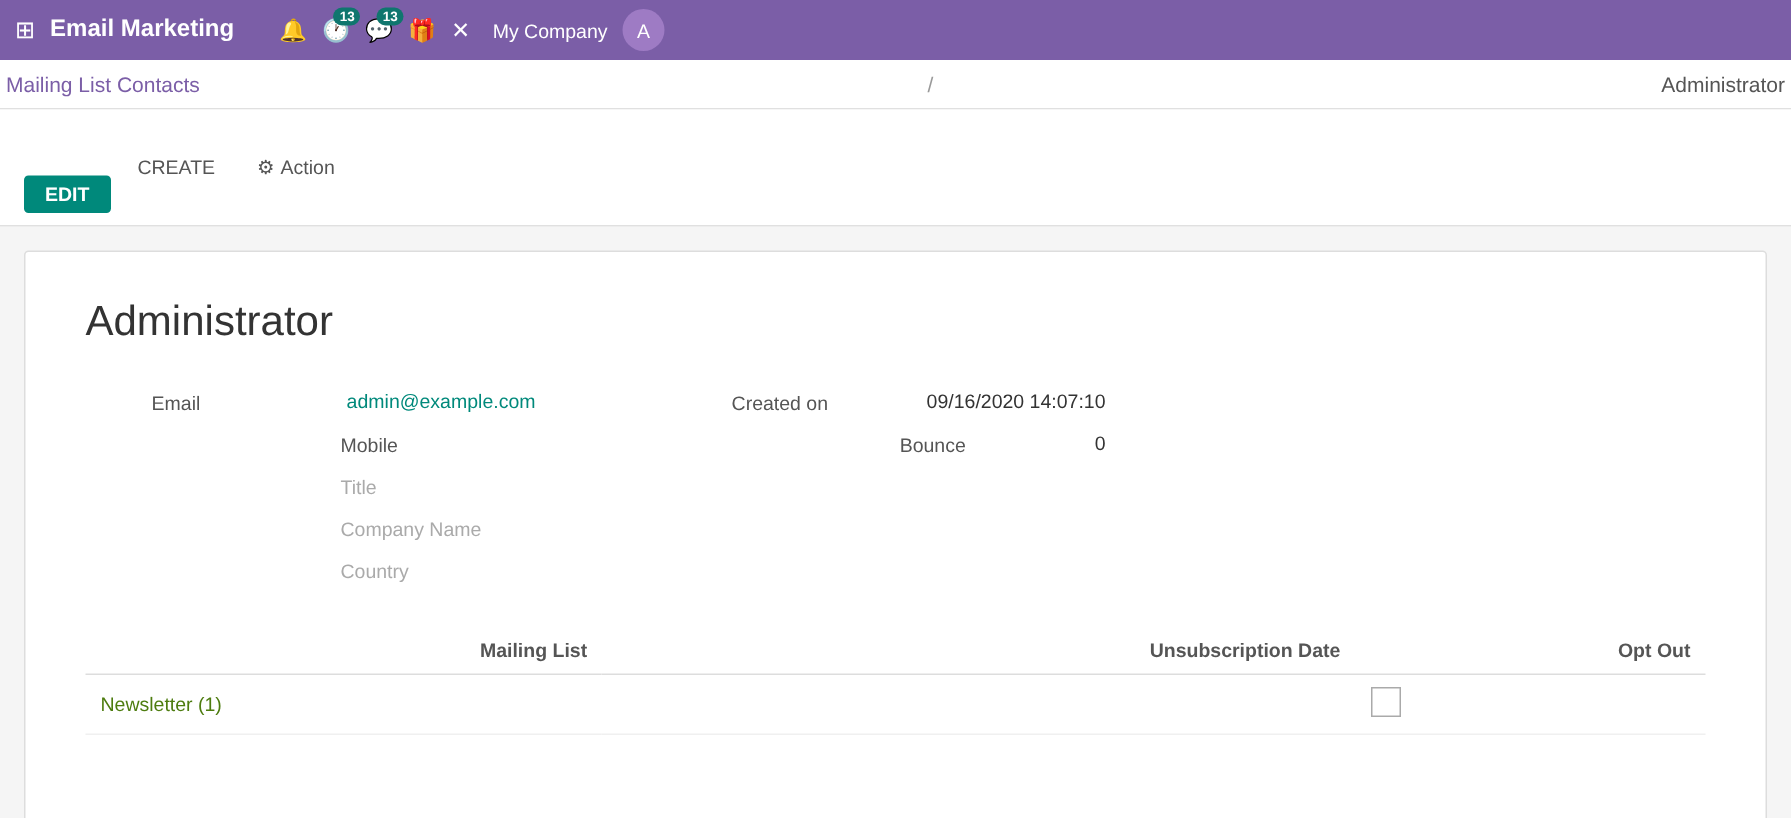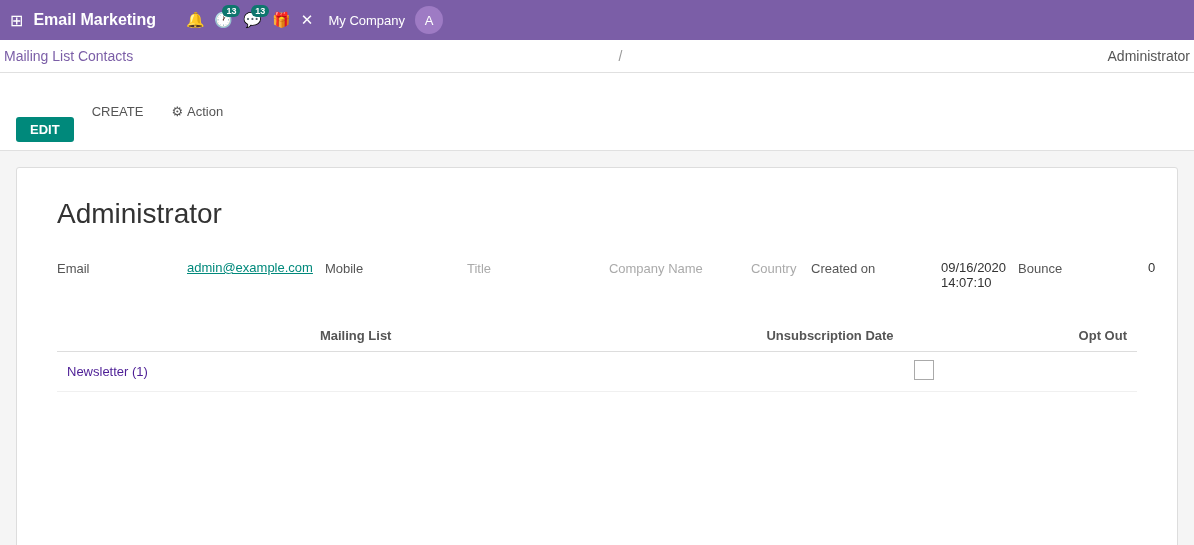--- a/index.html
+++ b/index.html
@@ -159,23 +159,24 @@
     }
 
     
     .fields-section {
       display: flex;
       gap: 80px;
       margin-bottom: 20px;
     }
     .fields-left, .fields-right {
       display: flex;
-      flex-direction: row;
+      flex-direction: column;
       gap: 12px;
       min-width: 300px;
+      align-items: flex-end;
     }
     .field-row {
       display: flex;
       align-items: flex-start;
     }
     .field-label {
       color: #555;
       font-size: 13px;
       width: 130px;
       min-width: 130px;
@@ -183,21 +184,20 @@
     }
     .field-label.muted {
       color: #aaa;
     }
     .field-value {
       color: #333;
       font-size: 13px;
     }
     .field-value.link {
       color: #00897B;
-      text-decoration: underline;
     }
 
     
     .table-section {
       margin-top: 30px;
     }
     .data-table {
       width: 100%;
       border-collapse: collapse;
     }
@@ -205,21 +205,21 @@
       text-align: right;
       padding: 8px 10px;
       color: #555;
       font-size: 13px;
       font-weight: 600;
       border-bottom: 1px solid #ddd;
     }
     .data-table td {
       padding: 8px 10px;
       font-size: 13px;
-      color: #4c1d95;
+      color: #4d7c0f;
       border-bottom: 1px solid #f0f0f0;
     }
     .checkbox-cell {
       width: 20px;
       height: 20px;
       border: 1px solid #aaa;
       background: #fff;
       display: inline-block;
     }
   </style>

